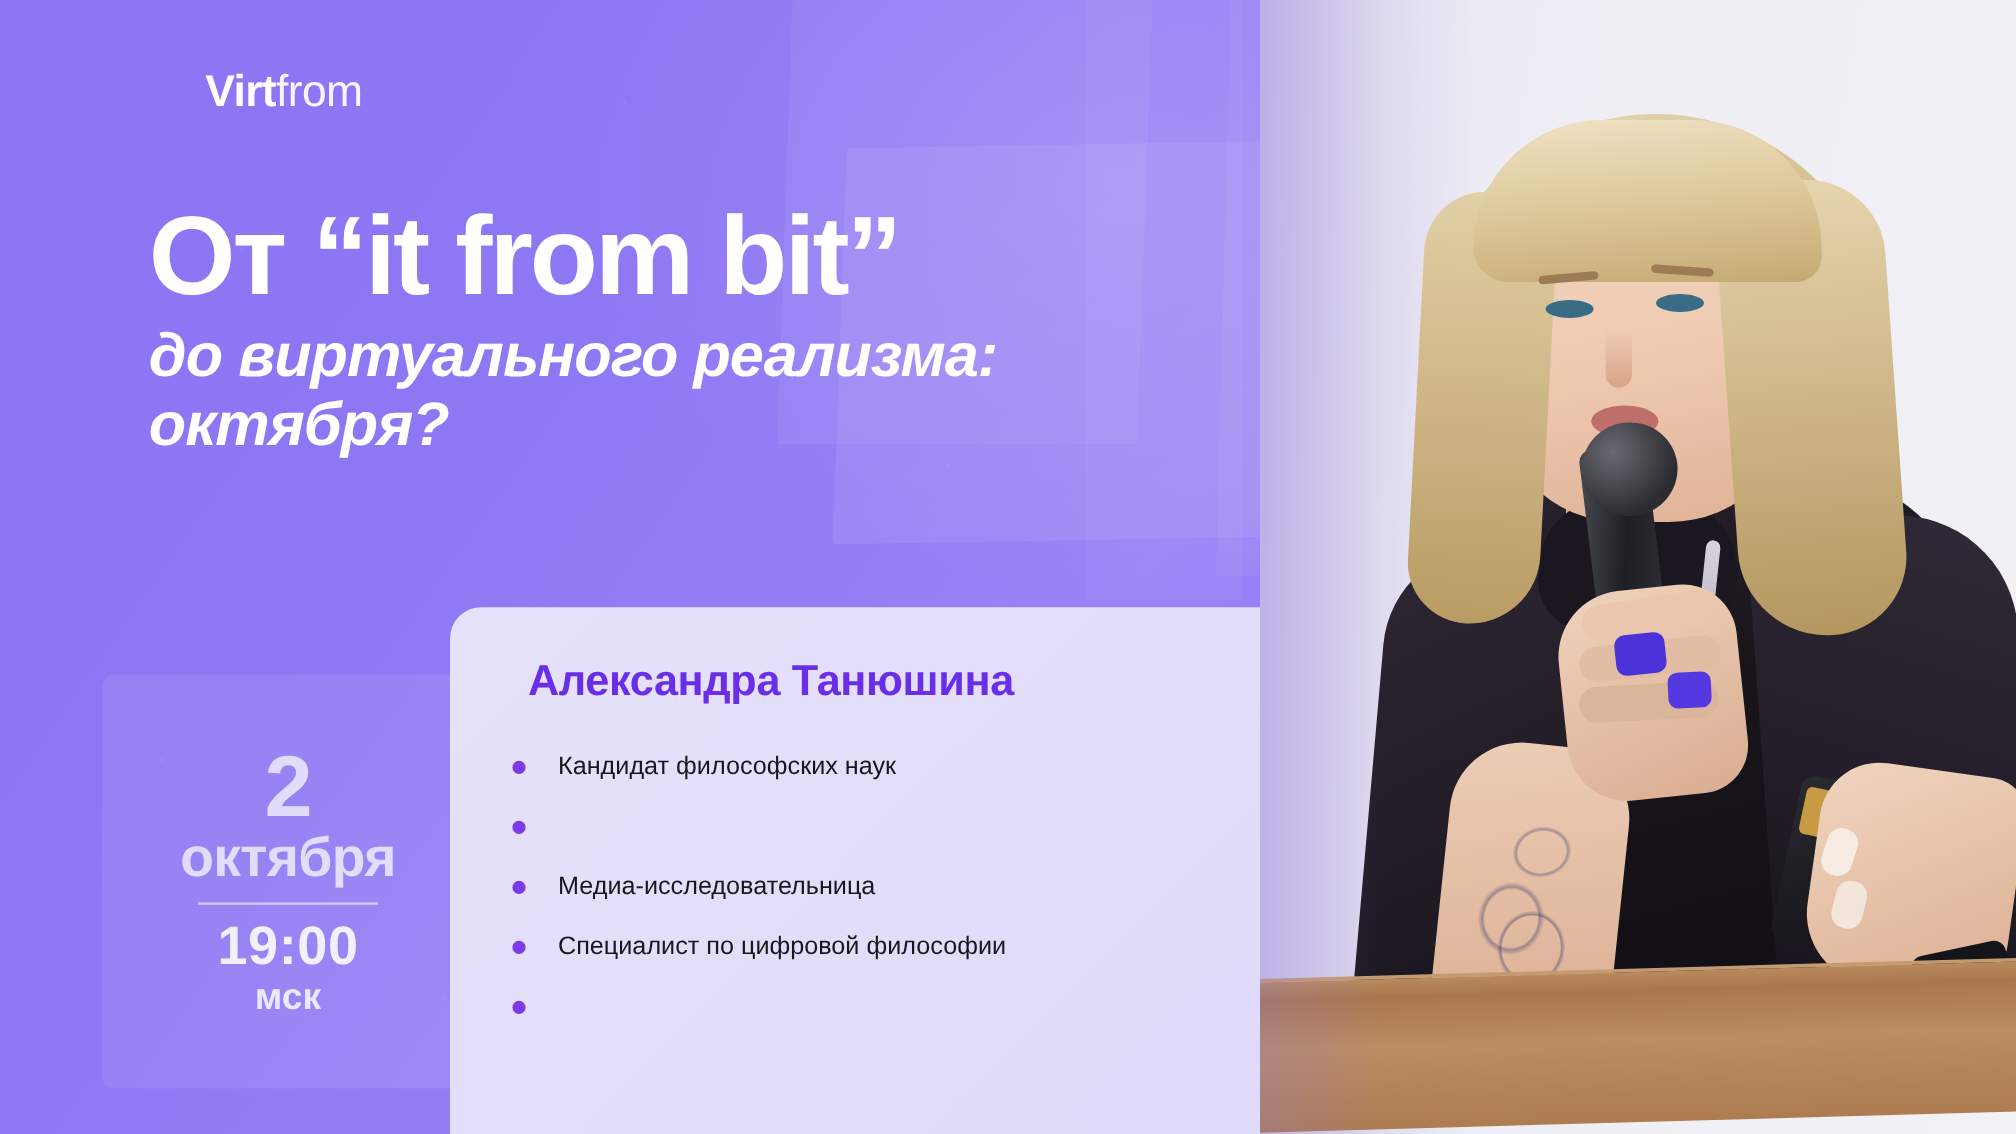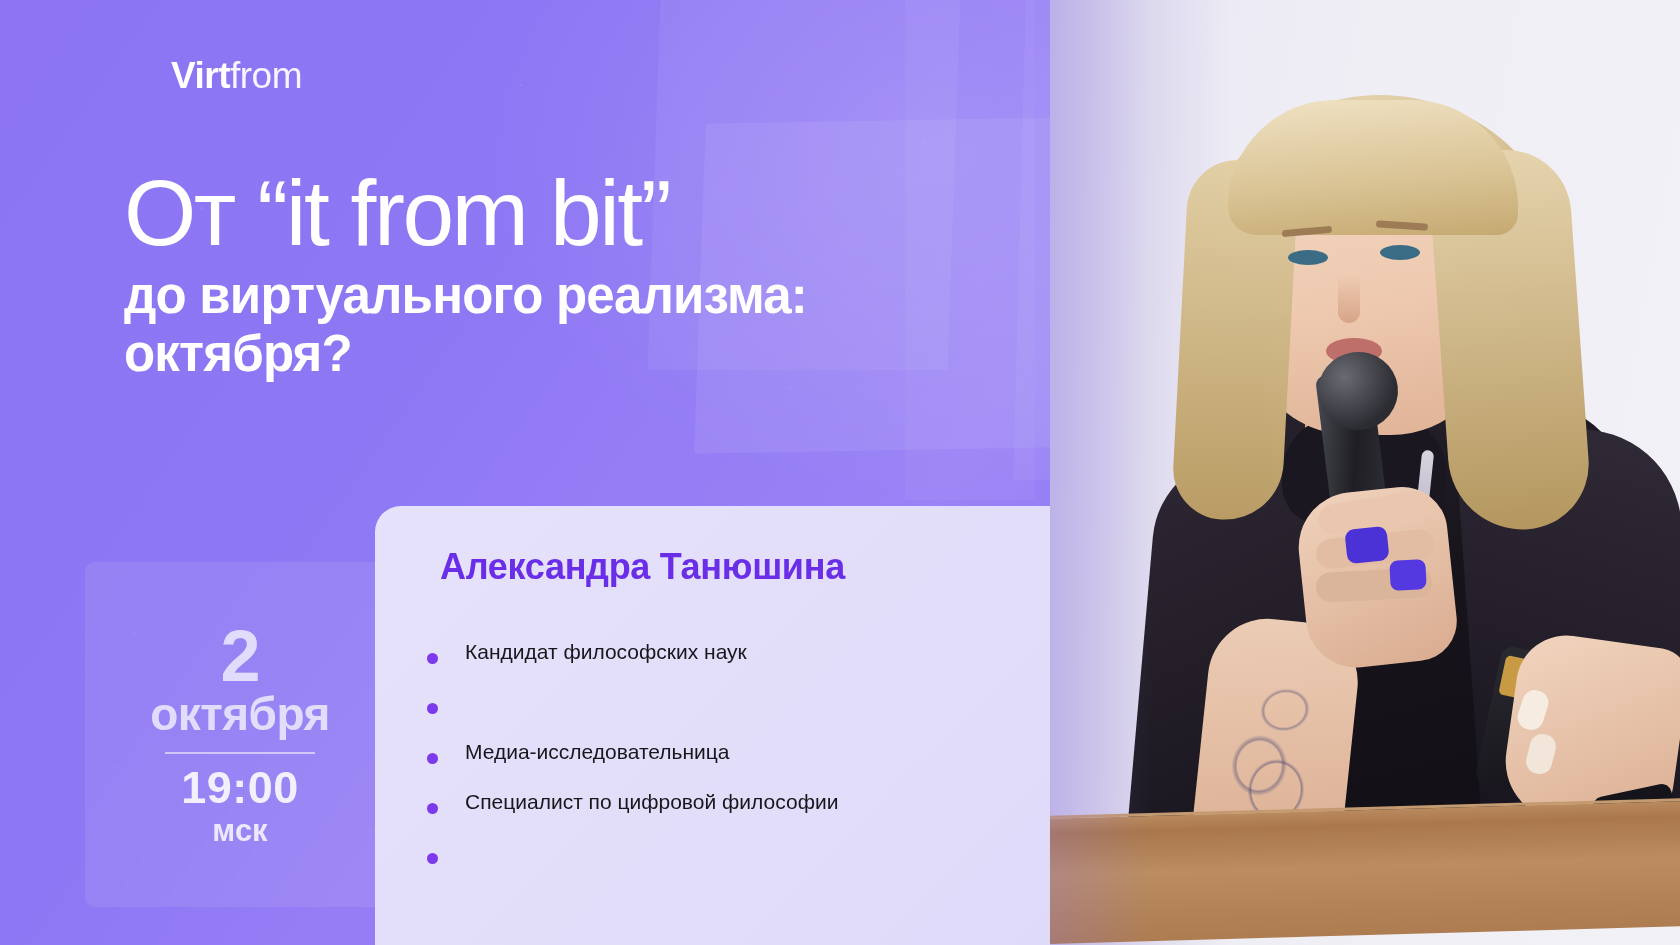--- a/index.html
+++ b/index.html
@@ -64,26 +64,27 @@
   #logo .lg-bold { font-weight:700;margin-left:45px; }
   #logo .lg-light { font-weight:300; opacity:.93; }
 
   
   #headline {
     position:absolute; left:124px; top:168px; width:1000px;
     color:#ffffff; font-weight:800;
   }
   #headline .h-line1 {
     font-size:93px; line-height:0.98; letter-spacing:-2.5px;
-    white-space:nowrap; font-weight:400;
+    white-space:nowrap; font-weight:700;
   }
   #headline .h-rest {
     margin-top:8px;
     font-size:51px; line-height:1.14; letter-spacing:-0.8px;
     font-weight:800;
+    font-style:italic;
   }
   #headline .h-rest div { white-space:nowrap; }
 
   
   #date-panel {
     position:absolute; left:85px; top:562px; width:310px; height:345px;
     background:rgba(255,255,255,0.085);
     border-radius:10px;
     backdrop-filter:blur(1px);
   }
@@ -131,21 +132,21 @@
   #speaker-name {
     position:absolute; left:65px; top:40px;
     font-size:36px; font-weight:700; letter-spacing:-0.3px;
     color:#6b2ee8; white-space:nowrap;
   }
   #speaker-list {
     position:absolute; left:52px; top:108px;
     list-style:none;
   }
   #speaker-list li {
-    display:flex; align-items:flex-end;
+    display:flex; align-items:center;
     height:50px;
     font-size:21px; color:#17171c; font-weight:400;
     white-space:nowrap;
   }
   #speaker-list li .bullet {
     width:11px; height:11px; border-radius:50%;
     background:#7c3aed;
     margin-right:27px; flex:none;
   }
 

